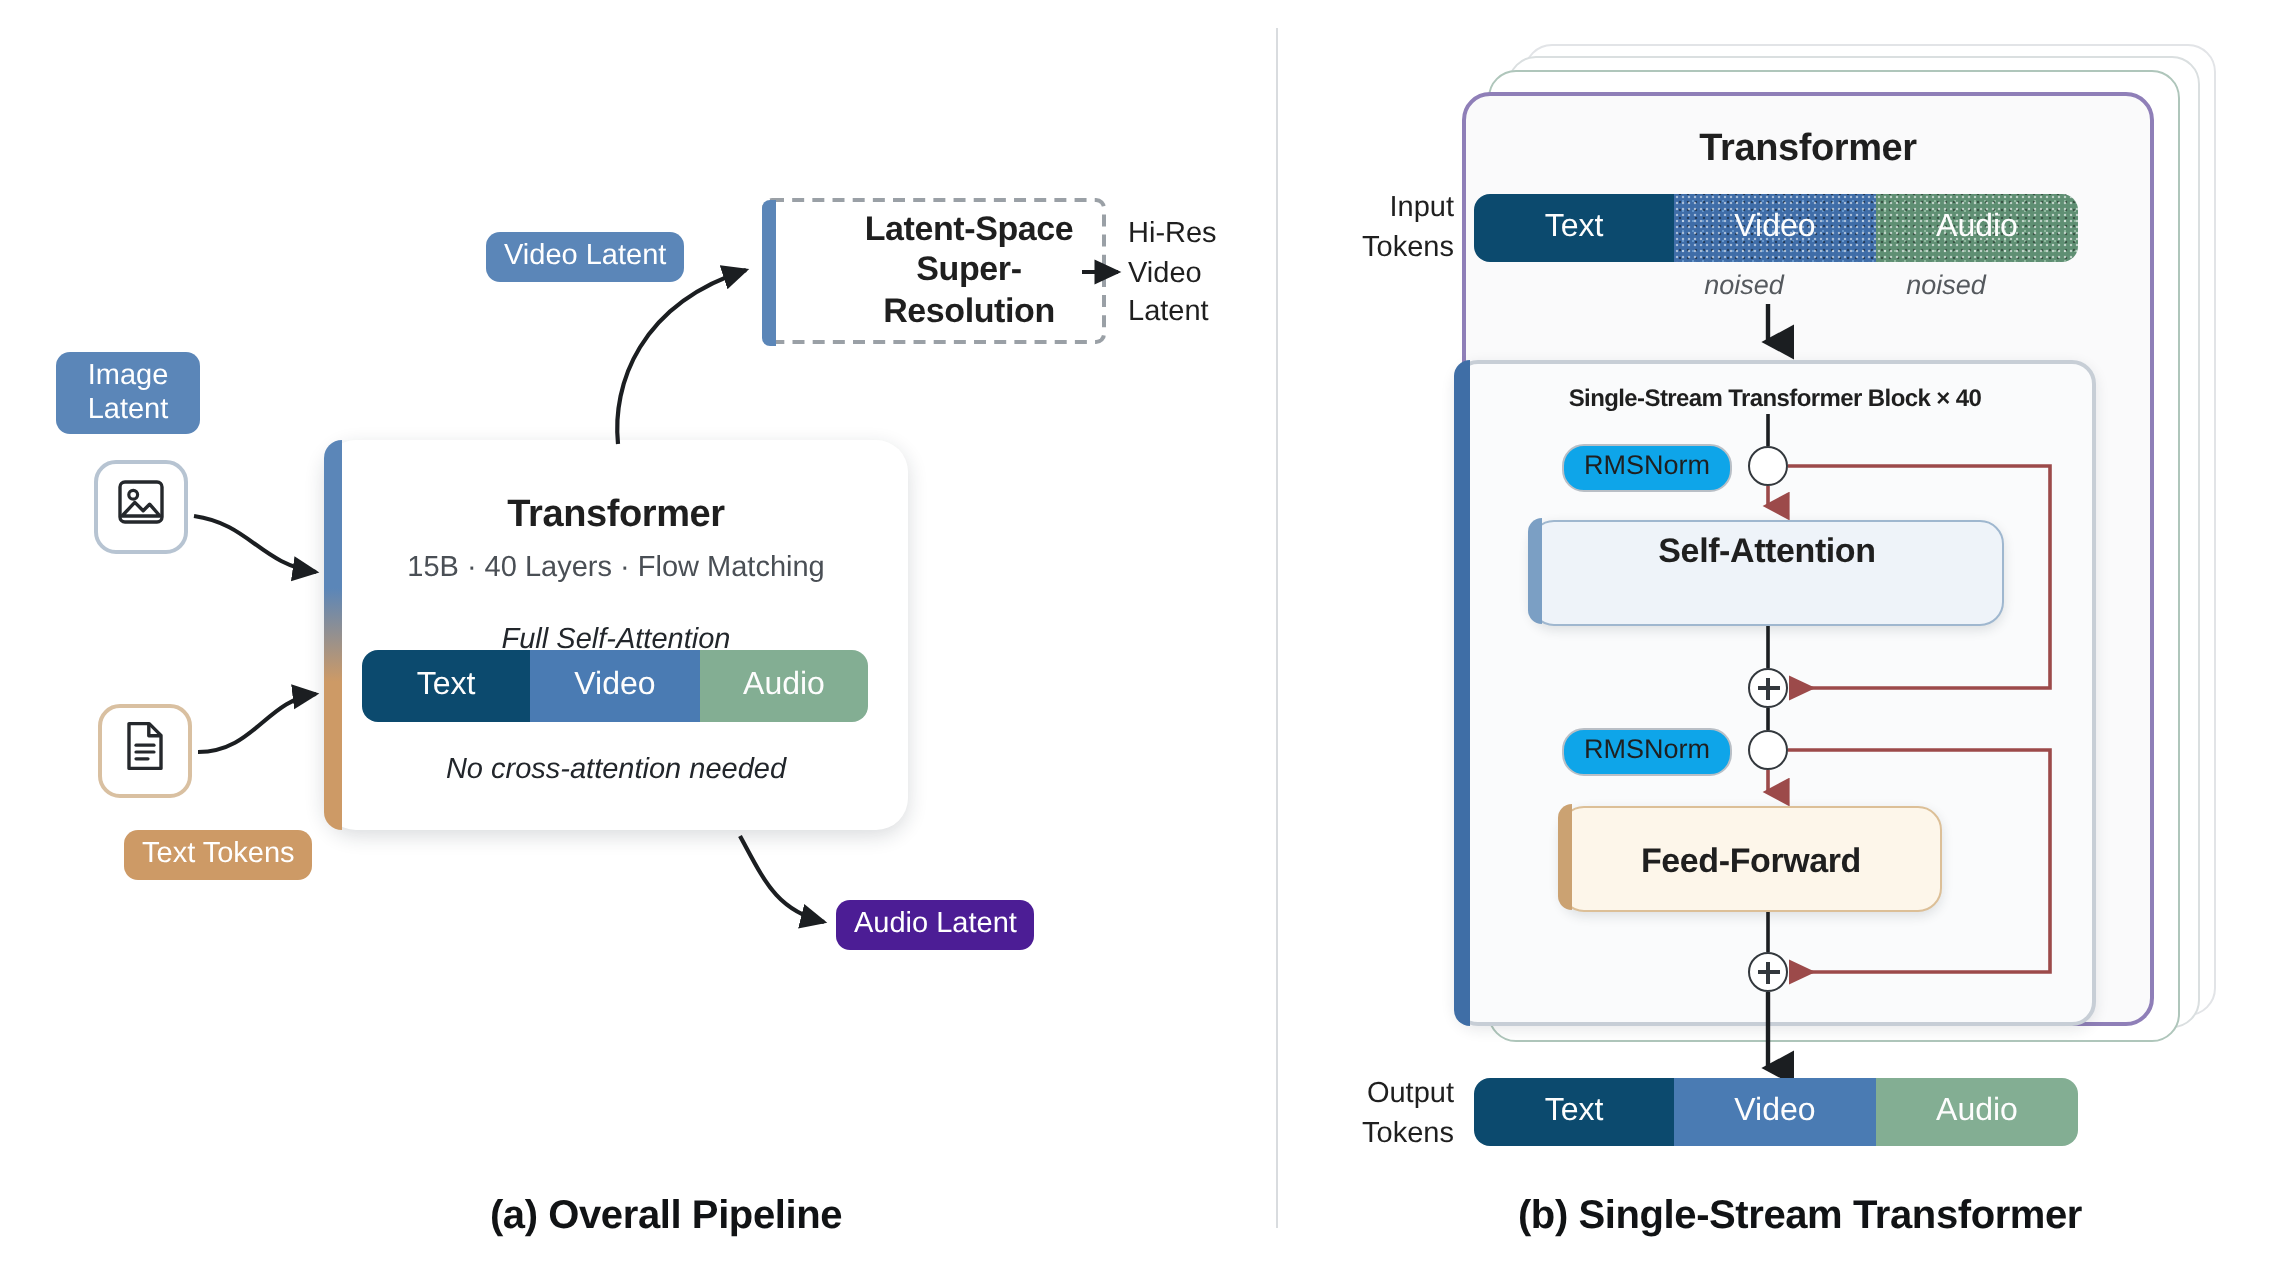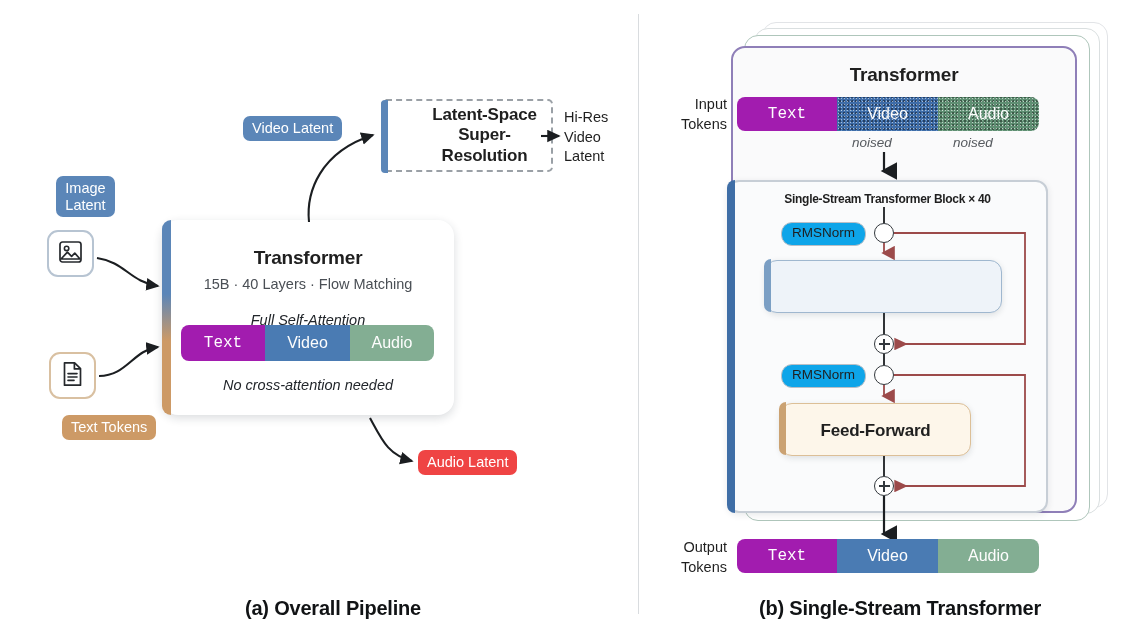--- a/index.html
+++ b/index.html
@@ -34,21 +34,21 @@
     font-size: 14.5px;
     line-height: 1.15;
     padding: 4px 9px;
     box-sizing: border-box;
     white-space: nowrap;
     text-align: center;
   }
   .pill-video  { background: #5b86b8; }
   .pill-image  { background: #5b86b8; white-space: normal; }
   .pill-text   { background: #cd9a66; margin-left: 40px; }
-  .pill-audio  { background: #ef4444; }
+  .pill-audio  { background: #4c1d95; }
 
   
   .plain-label {
     position: absolute;
     font-size: 14.5px;
     line-height: 1.35;
     color: #1f1f1f;
     text-align: left;
     white-space: pre-line;
   }
@@ -132,21 +132,21 @@
     position: absolute;
     display: flex;
     border-radius: 8px;
     overflow: hidden;
   }
   .token-seg {
     display: flex; align-items: center; justify-content: center;
     color: #fdfdfd;
     box-sizing: border-box;
   }
-  .seg-text  { background: #a21caf; font-family: Liberation Mono, monospace; }
+  .seg-text  { background: #0c4a6e; }
   .seg-video { background: #4a7bb3; }
   .seg-audio { background: #83ae93; }
 
   
   .noisy-video {
     background-color: #3f6da8;
     background-image:
       radial-gradient(rgba(255,255,255,.55) 0.7px, transparent 0.8px),
       radial-gradient(rgba(0,0,0,.45) 0.7px, transparent 0.8px),
       radial-gradient(rgba(140,190,235,.5) 0.6px, transparent 0.7px);
@@ -284,21 +284,21 @@
 </style>
 </head>
 <body>
 
 <div class="figure">
 
   <div class="divider"></div>
 
   <div class="pill pill-video" style="left:243px; top:116px;">Video Latent</div>
 
-  <div class="pill pill-image" style="left:56px; top:176px; width:59px;">Image
+  <div class="pill pill-image" style="left:28px; top:176px; width:72px;">Image
 Latent</div>
 
   <div class="pill pill-text" style="left:22px; top:415px;">Text Tokens</div>
 
   <div class="pill pill-audio" style="left:418px; top:450px;">Audio Latent</div>
 
   <div class="icon-chip blue" style="left:47px; top:230px;">
     <span>
       <svg width="25" height="24" viewBox="0 0 25 24" fill="none">
         <rect x="2" y="2" width="21" height="20" rx="2.5" stroke="#25282c" stroke-width="1.7"></rect>
@@ -387,20 +387,21 @@
   <div class="ss-block">
     <div class="ss-accent"></div>
     <div class="ss-title">Single-Stream Transformer Block × 40</div>
   </div>
 
   <div class="rms-chip" style="left:781px; top:222px;">RMSNorm</div>
   <div class="rms-chip" style="left:781px; top:364px;">RMSNorm</div>
 
   <div class="sub-box sa-box">
     <div class="sa-accent"></div>
+    <div class="sub-title">Self-Attention</div>
   </div>
 
   <div class="sub-box ff-box">
     <div class="ff-accent"></div>
     <div class="sub-title-solo">Feed-Forward</div>
   </div>
 
   <div class="node" style="left:874px; top:223px;"></div>
   <div class="node plus" style="left:874px; top:334px;"></div>
   <div class="node" style="left:874px; top:365px;"></div>

